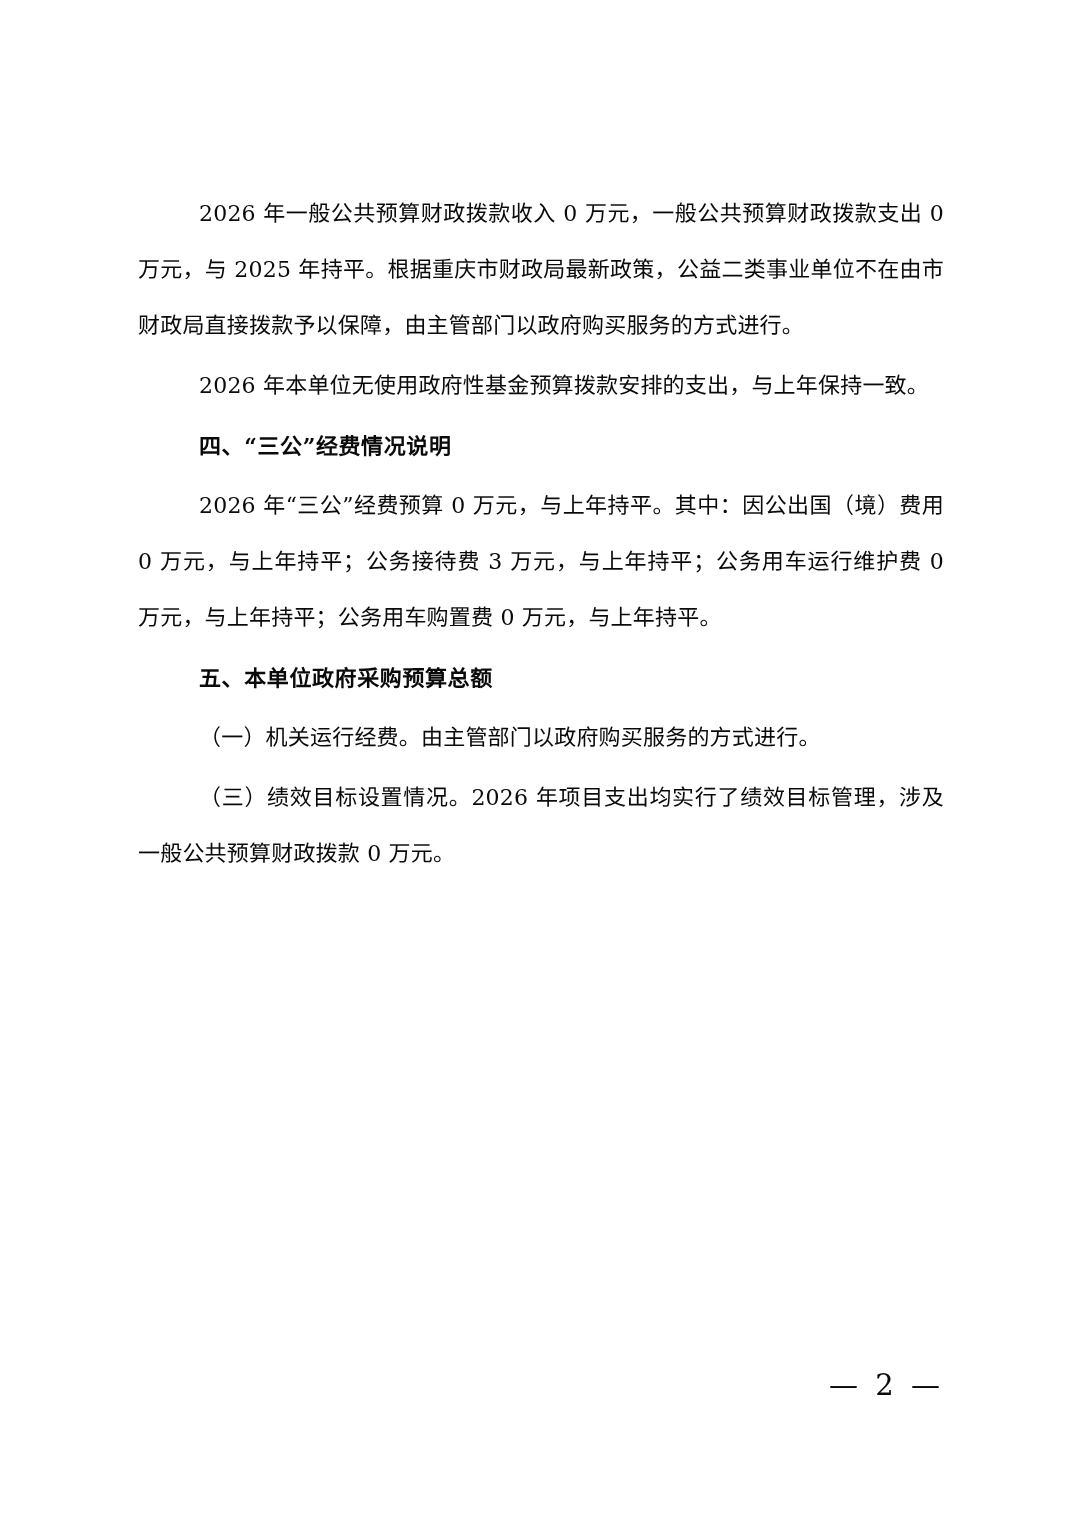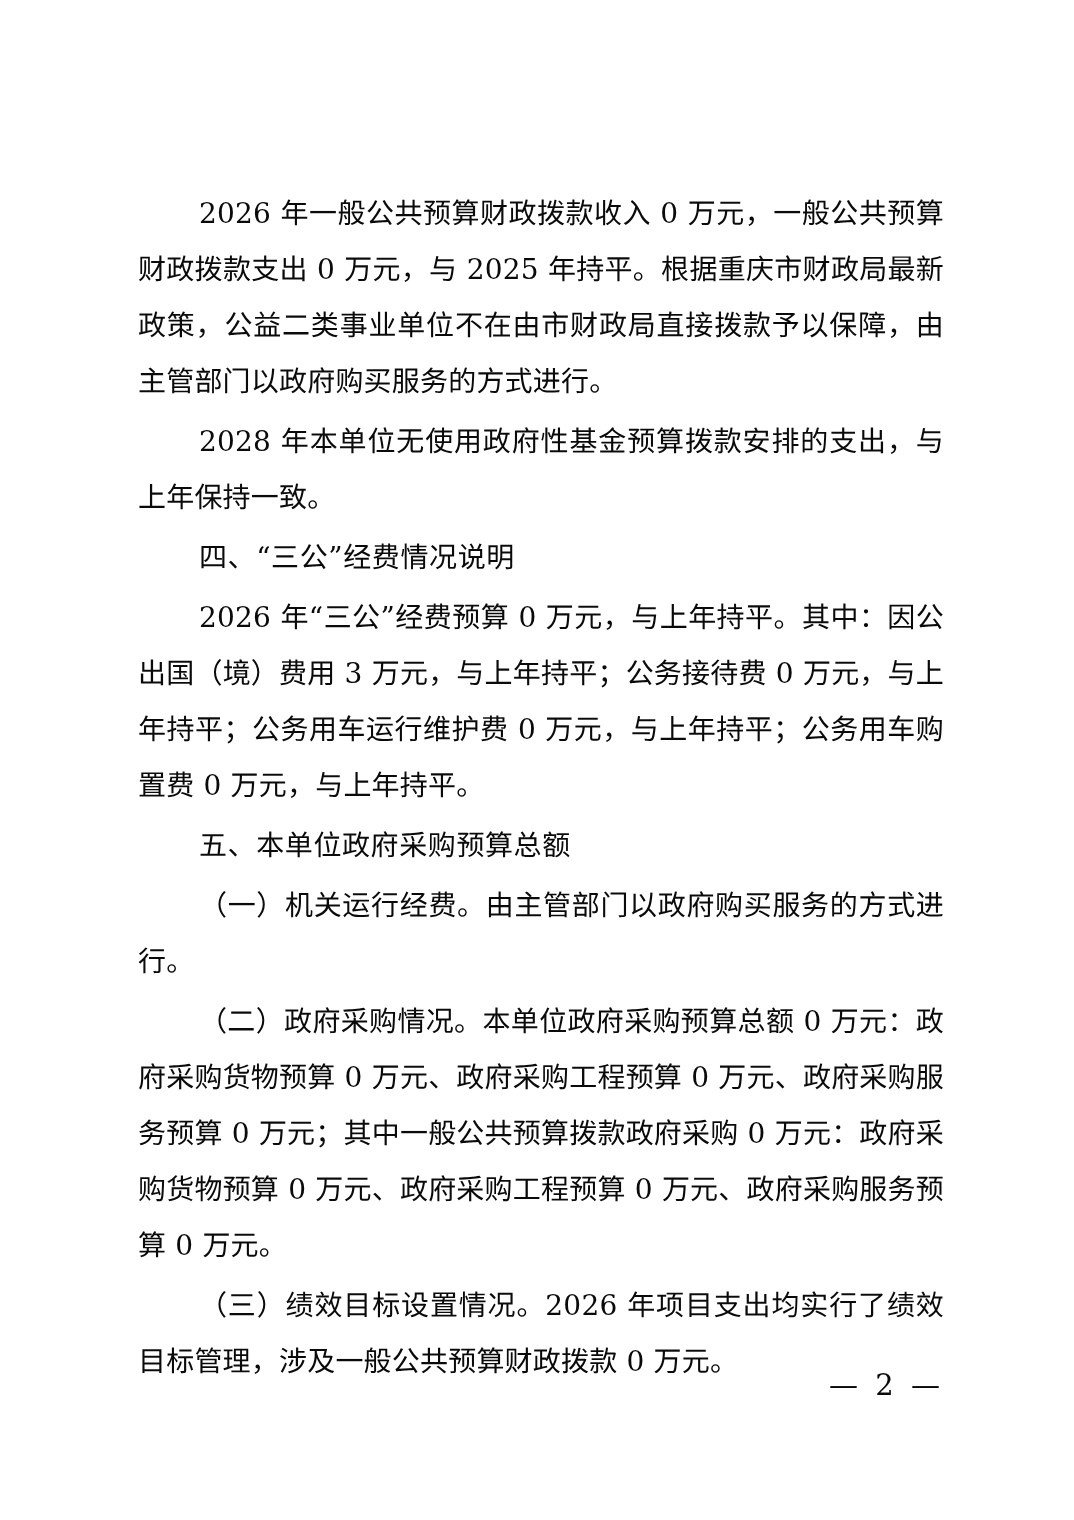--- a/index.html
+++ b/index.html
@@ -18,49 +18,48 @@
     color: #0a0a0a;
   }
   .content {
     position: absolute;
     left: 138px;
     top: 186px;
     width: 806px;
   }
   p {
     margin: 0 0 4px 0;
-    font-size: 28px;
+    font-size: 22px;
     line-height: 56px;
     text-align: justify;
     text-justify: inter-ideograph;
     letter-spacing: 0.2px;
     text-indent: 61px;
   }
   p.heading {
-    font-weight: normal;
+    font-weight: bold;
     letter-spacing: 0.6px;
   }
   .footer {
     position: absolute;
     right: 130px;
     bottom: 118px;
     font-size: 29px;
     letter-spacing: 4px;
     color: #0a0a0a;
     font-family: "DejaVu Serif", "Liberation Serif", serif;
   }
 </style>
 </head>
 <body>
 
 <div class="page">
   <div class="content">
     <p class="body">2026 年一般公共预算财政拨款收入 0 万元，一般公共预算财政拨款支出 0 万元，与 2025 年持平。根据重庆市财政局最新政策，公益二类事业单位不在由市财政局直接拨款予以保障，由主管部门以政府购买服务的方式进行。</p>
-    <p class="body">2028 年本单位无使用政府性基金预算拨款安排的支出，与上年保持一致。</p>
+    <p class="body">2026 年本单位无使用政府性基金预算拨款安排的支出，与上年保持一致。</p>
     <p class="heading">四、“三公”经费情况说明</p>
-    <p class="body">2026 年“三公”经费预算 0 万元，与上年持平。其中：因公出国（境）费用 3 万元，与上年持平；公务接待费 0 万元，与上年持平；公务用车运行维护费 0 万元，与上年持平；公务用车购置费 0 万元，与上年持平。</p>
+    <p class="body">2026 年“三公”经费预算 0 万元，与上年持平。其中：因公出国（境）费用 0 万元，与上年持平；公务接待费 3 万元，与上年持平；公务用车运行维护费 0 万元，与上年持平；公务用车购置费 0 万元，与上年持平。</p>
     <p class="heading">五、本单位政府采购预算总额</p>
     <p class="body">（一）机关运行经费。由主管部门以政府购买服务的方式进行。</p>
-    <p class="body">（二）政府采购情况。本单位政府采购预算总额 0 万元：政府采购货物预算 0 万元、政府采购工程预算 0 万元、政府采购服务预算 0 万元；其中一般公共预算拨款政府采购 0 万元：政府采购货物预算 0 万元、政府采购工程预算 0 万元、政府采购服务预算 0 万元。</p>
     <p class="body">（三）绩效目标设置情况。2026 年项目支出均实行了绩效目标管理，涉及一般公共预算财政拨款 0 万元。</p>
   </div>
   <div class="footer">— 2 —</div>
 </div>
 
 </body></html>

